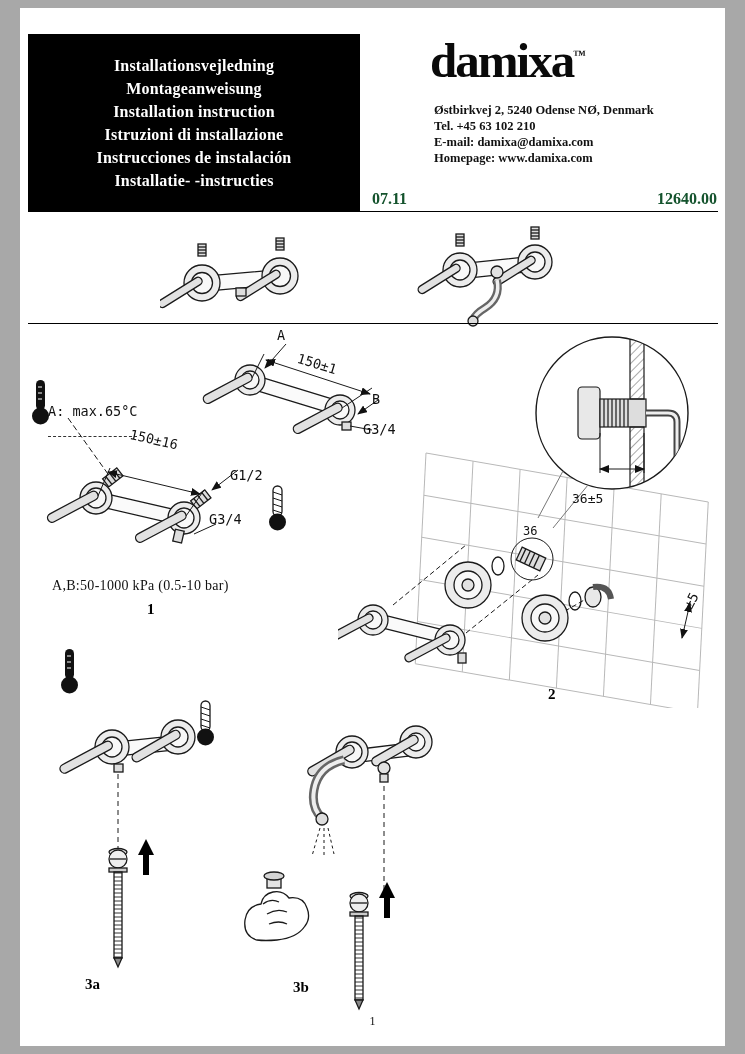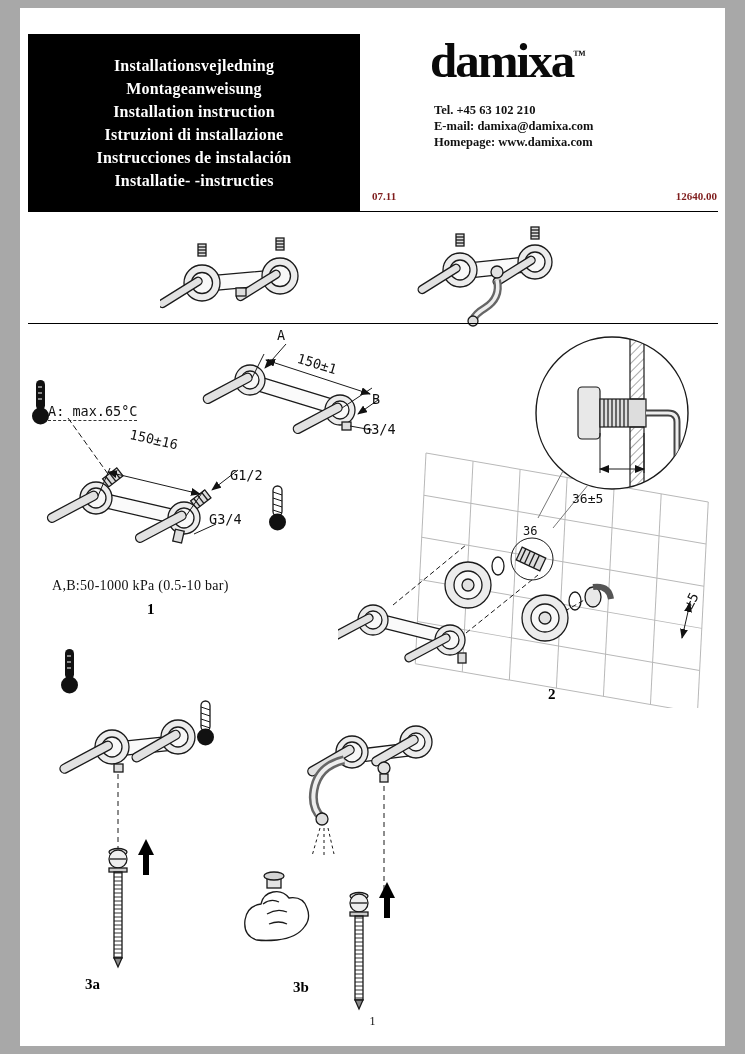--- a/index.html
+++ b/index.html
@@ -7,25 +7,25 @@
   .page { position:relative; width:745px; height:1054px; background:#a8a8a8; overflow:hidden; }
   .sheet { position:absolute; left:20px; top:8px; width:705px; height:1038px; background:#fff; }
   .abs { position:absolute; }
   .lang-box { position:absolute; left:28px; top:14px; width:332px; height:178px; background:#000; color:#fff;
               display:flex; flex-direction:column; justify-content:center; text-align:center;margin-top:20px; }
   .lang-box div { font-weight:bold; font-size:16px; line-height:23px; letter-spacing:.2px; }
   .logo { position:absolute; left:430px; top:36px; font-family:Liberation Serif, serif; font-weight:bold;
           font-size:49px; letter-spacing:-2px; color:#0a0a0a; line-height:1; }
   .logo sup { font-size:13px; letter-spacing:0; vertical-align:18px; }
   .contact { position:absolute; left:434px; top:102px; font-size:12.5px; font-weight:bold; line-height:16px; color:#111; }
-  .meta { position:absolute; top:190px; font-size:11px; font-weight:bold; color:#7f1d1d; }
+  .meta { position:absolute; top:190px; font-size:16px; font-weight:bold; color:#14532d; }
   .rule { position:absolute; left:28px; width:690px; border-top:1.6px solid #000; }
   .dim  { position:absolute; font-family:"DejaVu Sans Mono", monospace; font-size:13.5px; color:#111; white-space:nowrap; }
   .dim.rot { transform-origin:left top; }
-  .maxtemp { border-bottom:1.3px dashed #333; padding-bottom:1px; }
+  .maxtemp { border-bottom:1.3px dashed #333; padding-bottom:17px; }
   .fignum { position:absolute; font-weight:bold; font-size:15px; color:#000; }
   .pressure { position:absolute; font-family:"DejaVu Sans Mono", monospace; font-size:14px; letter-spacing:.3px; color:#111; }
   .pagenum { position:absolute; left:0; right:0; top:1014px; text-align:center; font-size:12px; color:#111; }
   svg { display:block; }
 </style>
 </head>
 <body>
 
 <div class="page">
   <div class="sheet"></div>
@@ -34,20 +34,21 @@
     <div>Installationsvejledning</div>
     <div>Montageanweisung</div>
     <div>Installation instruction</div>
     <div>Istruzioni di installazione</div>
     <div>Instrucciones de instalación</div>
     <div>Installatie- -instructies</div>
   </div>
 
   <div class="logo"><span>damixa</span><sup>™</sup></div>
   <div class="contact">
+    <div>Østbirkvej 2, 5240 Odense NØ, Denmark</div>
     <div>Tel. +45 63 102 210</div>
     <div>E-mail: damixa@damixa.com</div>
     <div>Homepage: www.damixa.com</div>
   </div>
 
   <span class="meta" style="left:372px;">07.11</span>
   <span class="meta" style="right:28px; left:auto; position:absolute;">12640.00</span>
 
   <div class="rule" style="top:211px;"></div>
 

